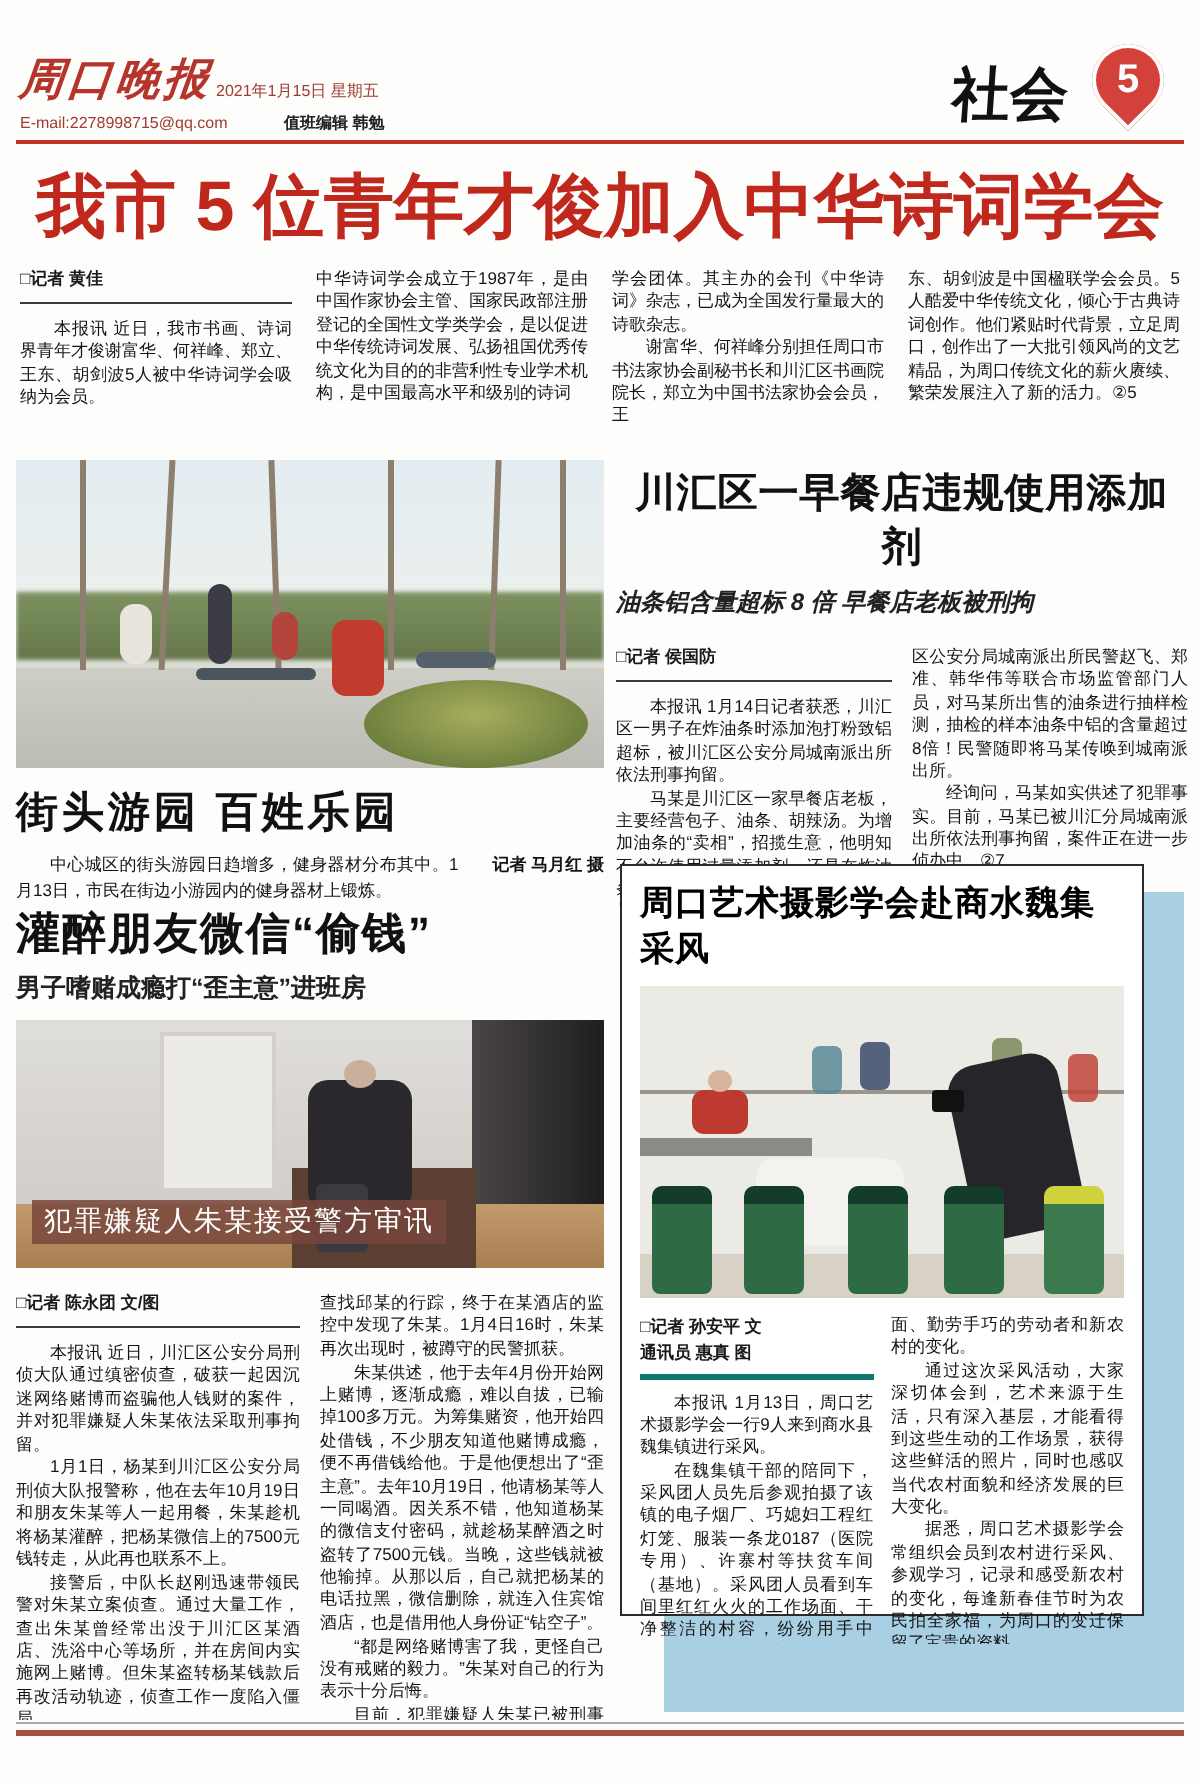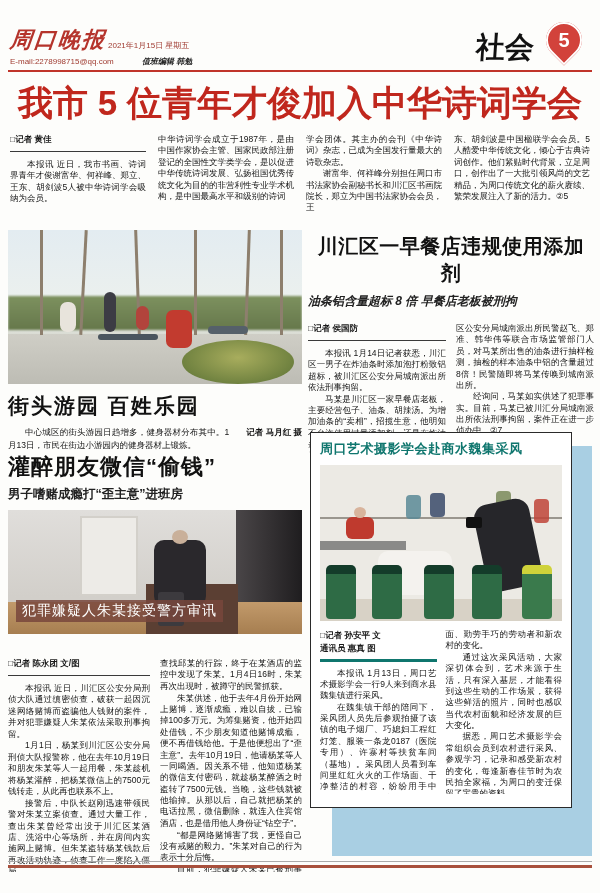--- a/index.html
+++ b/index.html
@@ -8,21 +8,21 @@
     position:relative; width:600px; height:893px; margin:0 auto;
     background:#fdfdfb; overflow:hidden;
     font-family:"Liberation Sans","DejaVu Sans",sans-serif; color:#1a1a1a;
   }
   
   .logo { position:absolute; left:10px; top:25px; font-size:22px; font-weight:bold;
           font-style:italic; color:#b5342c; transform:skewX(-6deg); letter-spacing:2px;
           font-family:"Liberation Serif","DejaVu Serif",serif; }
   .mh-date { position:absolute; left:108px; top:40px; font-size:8px; color:#a03c32; }
   .mh-line2 { position:absolute; left:10px; top:56px; font-size:8px; color:#a03c32; }
-  .mh-line2 .editor { color:#222; font-weight:bold; margin-left:26px;font-style:italic; }
+  .mh-line2 .editor { color:#222; font-weight:bold; margin-left:26px; }
   .section-name { position:absolute; right:66px; top:28px; font-size:29px; font-weight:bold;
           color:#111; font-family:"Liberation Serif","DejaVu Serif",serif; transform:skewX(-4deg); }
   .pin { position:absolute; right:18px; top:22px; width:36px; height:36px;
          background:#d2423b; border-radius:50% 50% 50% 0; transform:rotate(-45deg);
          box-shadow:0 0 0 2px #fff inset; z-index:5; }
   .pin span { position:absolute; left:0; top:0; width:36px; height:36px; display:flex;
          align-items:center; justify-content:center; transform:rotate(45deg);
          color:#fff; font-size:20px; font-weight:bold; }
   .mast-rule { position:absolute; left:8px; right:8px; top:70px; height:2px; background:#c0342a; }
 
@@ -75,29 +75,29 @@
           border:2px solid #d3d0ca; }
   .desk { position:absolute; right:64px; bottom:0; width:92px; height:50px; background:#5b3f33; }
   .suspect { position:absolute; right:96px; top:30px; width:52px; height:66px; background:#2a282c;
              border-radius:10px; }
   .suspect::before { content:""; position:absolute; left:18px; top:-10px; width:16px; height:14px;
              border-radius:50%; background:#c9b09a; }
   .chair { position:absolute; left:150px; bottom:8px; width:26px; height:34px; background:#3c3a3e;
            border-radius:3px; }
   .photo-cap { position:absolute; left:8px; bottom:12px; padding:2px 6px;
                background:rgba(120,70,60,.85); color:#fff; font-size:14px; letter-spacing:1px; }
-  .wc-cols { margin-top:24px; display:flex; gap:10px; height:214px; overflow:hidden; }
+  .wc-cols { margin-top:12px; display:flex; gap:10px; height:214px; overflow:hidden; }
   .wc-cols p { margin-bottom:0.5px; }
 
   
   .photog { position:absolute; left:310px; top:432px; width:282px; height:424px; }
   .pg-blue { position:absolute; left:22px; top:14px; right:0; bottom:0; background:#a9cfe3; }
   .pg-white { position:absolute; left:0; top:0; width:262px; height:376px; background:#fff;
               border:1px solid #2a2a2a; padding:7px 9px 6px; }
-  .pg-headline { font-size:13px; font-weight:900; color:#0f766e; letter-spacing:0.5px; }
+  .pg-headline { font-size:17px; font-weight:900; color:#000000; letter-spacing:0.5px; }
   .photog .photo { margin-top:7px; width:242px; height:156px; background:#eceae4; }
   .wkfloor { position:absolute; left:0; right:0; bottom:0; height:22px; background:#d8d2c6; }
   .cloth { position:absolute; width:15px; height:24px; border-radius:4px; opacity:.85; }
   .rack { position:absolute; left:0; right:0; top:52px; height:2px; background:#9a968e; }
   .photographer { position:absolute; right:26px; top:36px; width:56px; height:88px;
                   background:#26262a; border-radius:14px; transform:rotate(-12deg); }
   .camera { position:absolute; right:80px; top:52px; width:16px; height:11px; background:#111;
             border-radius:2px; }
   .worker { position:absolute; left:26px; top:52px; width:28px; height:22px; background:#bf3a2e;
             border-radius:6px; }

